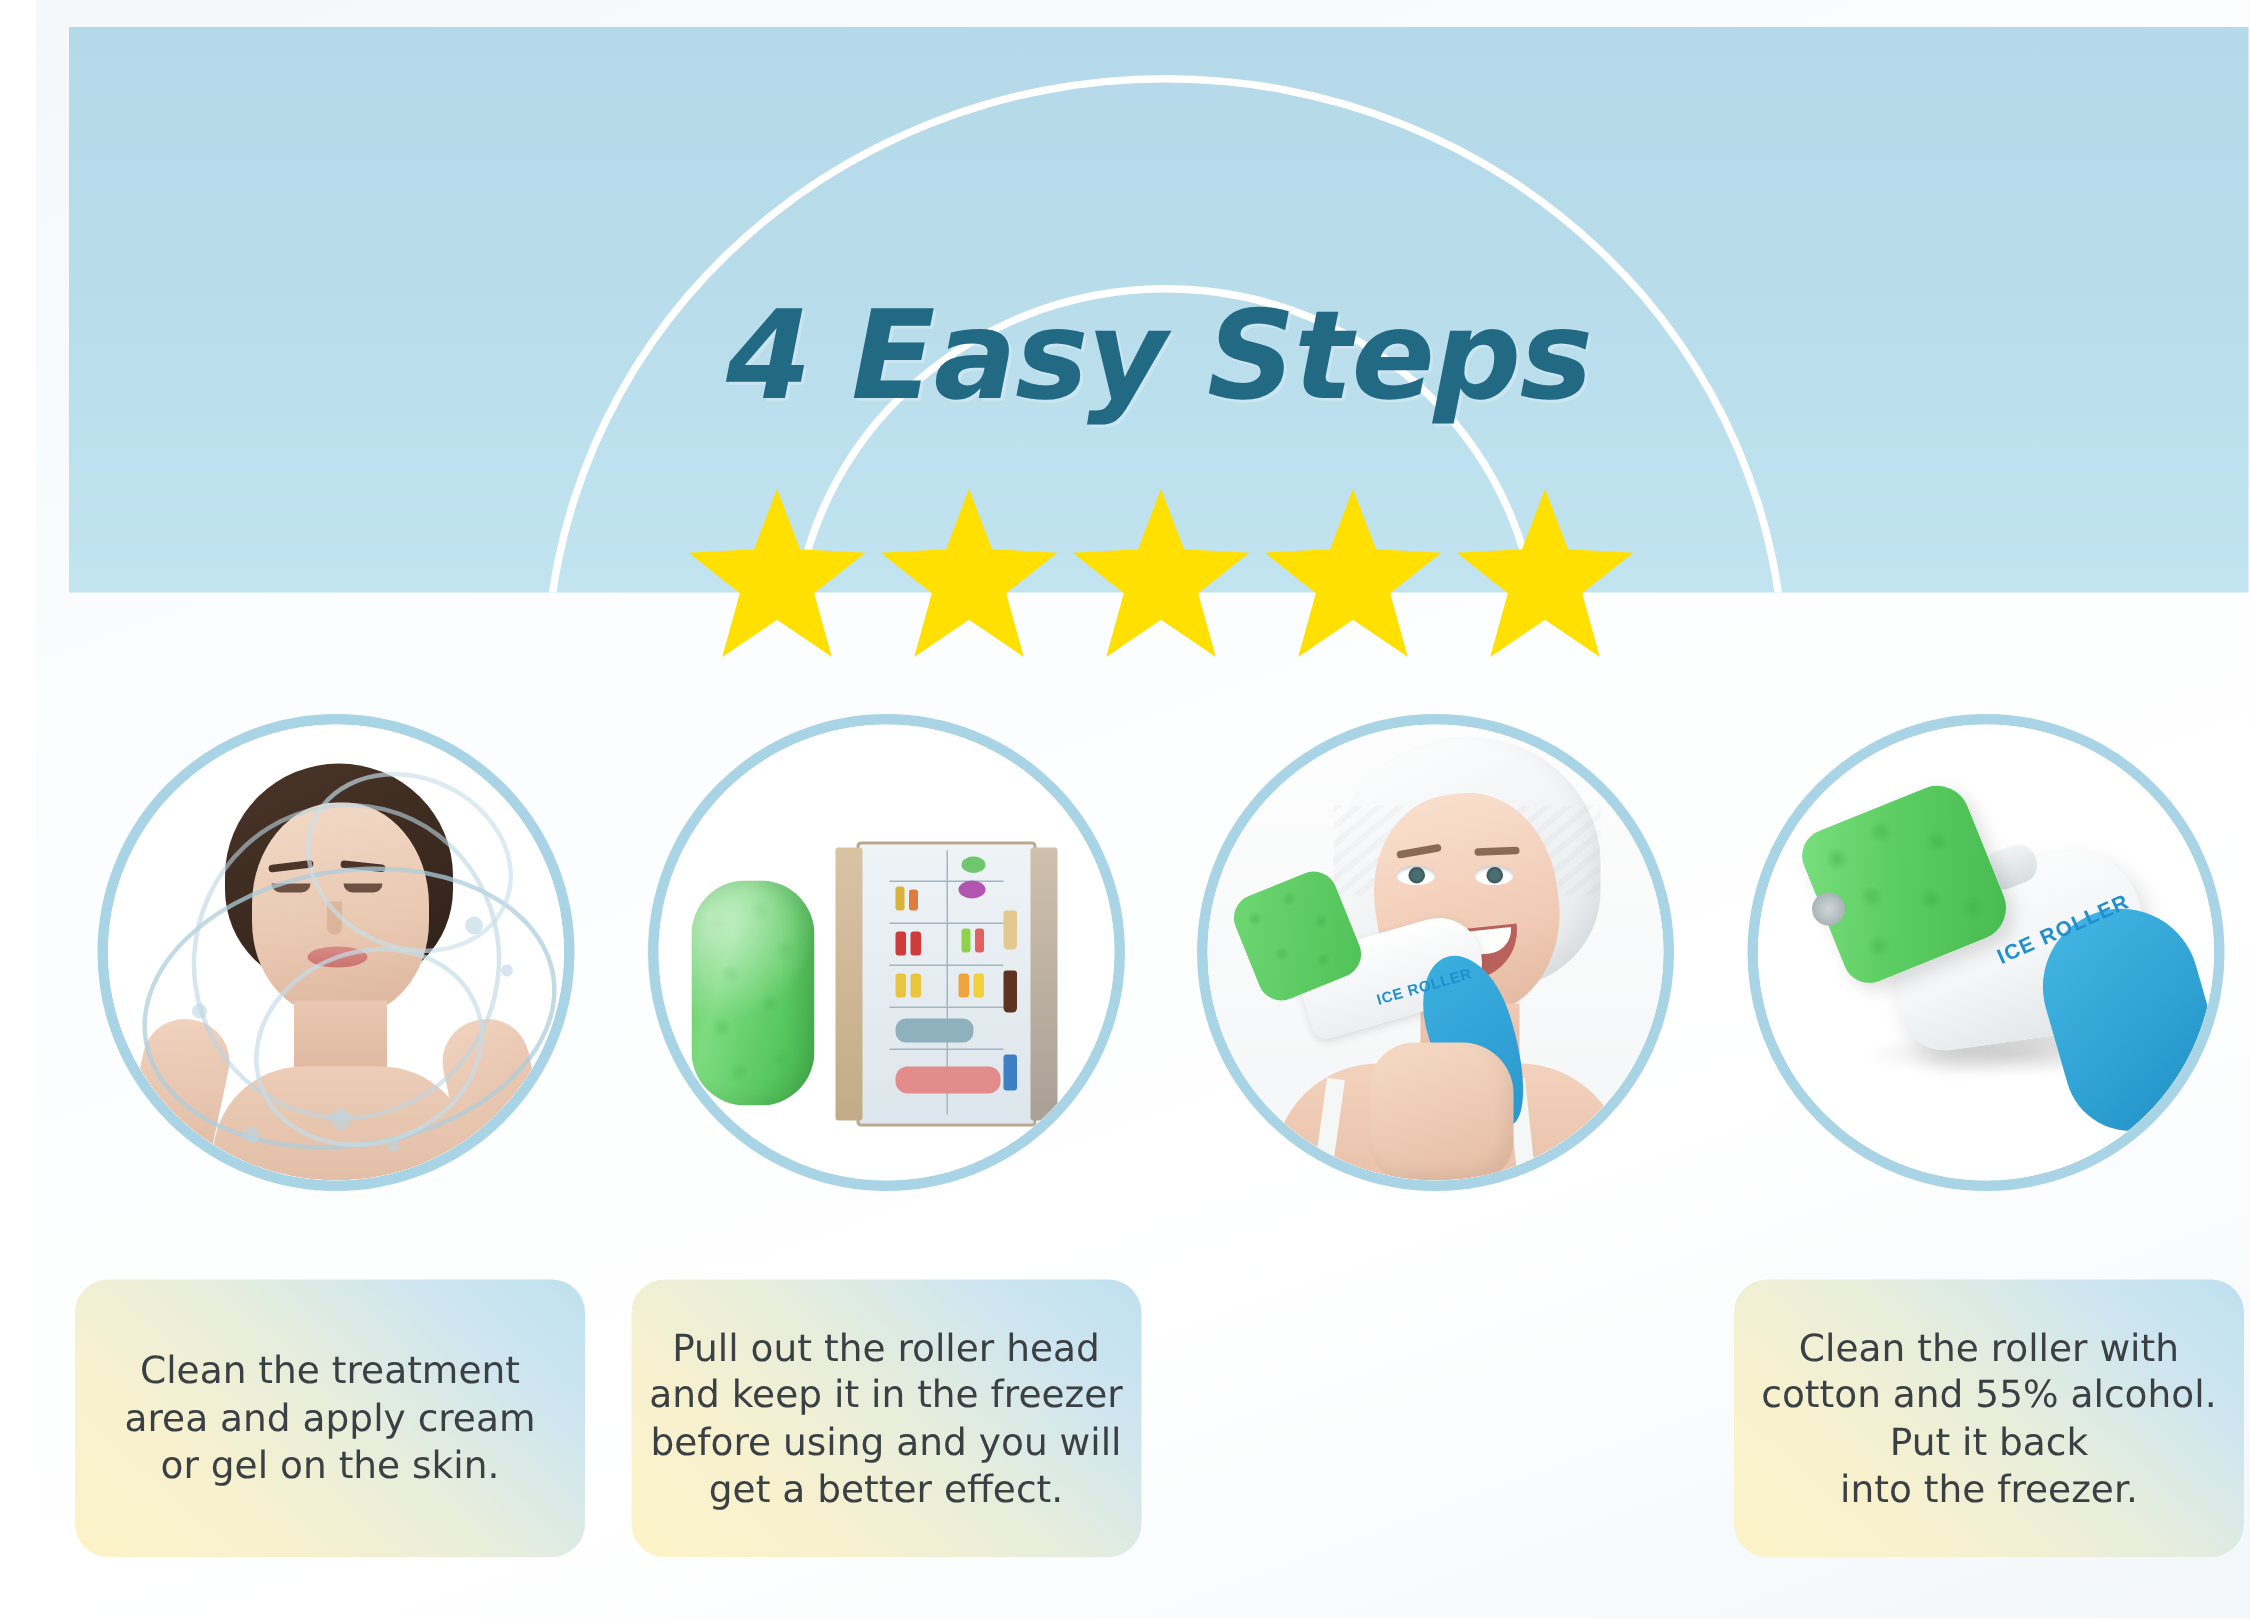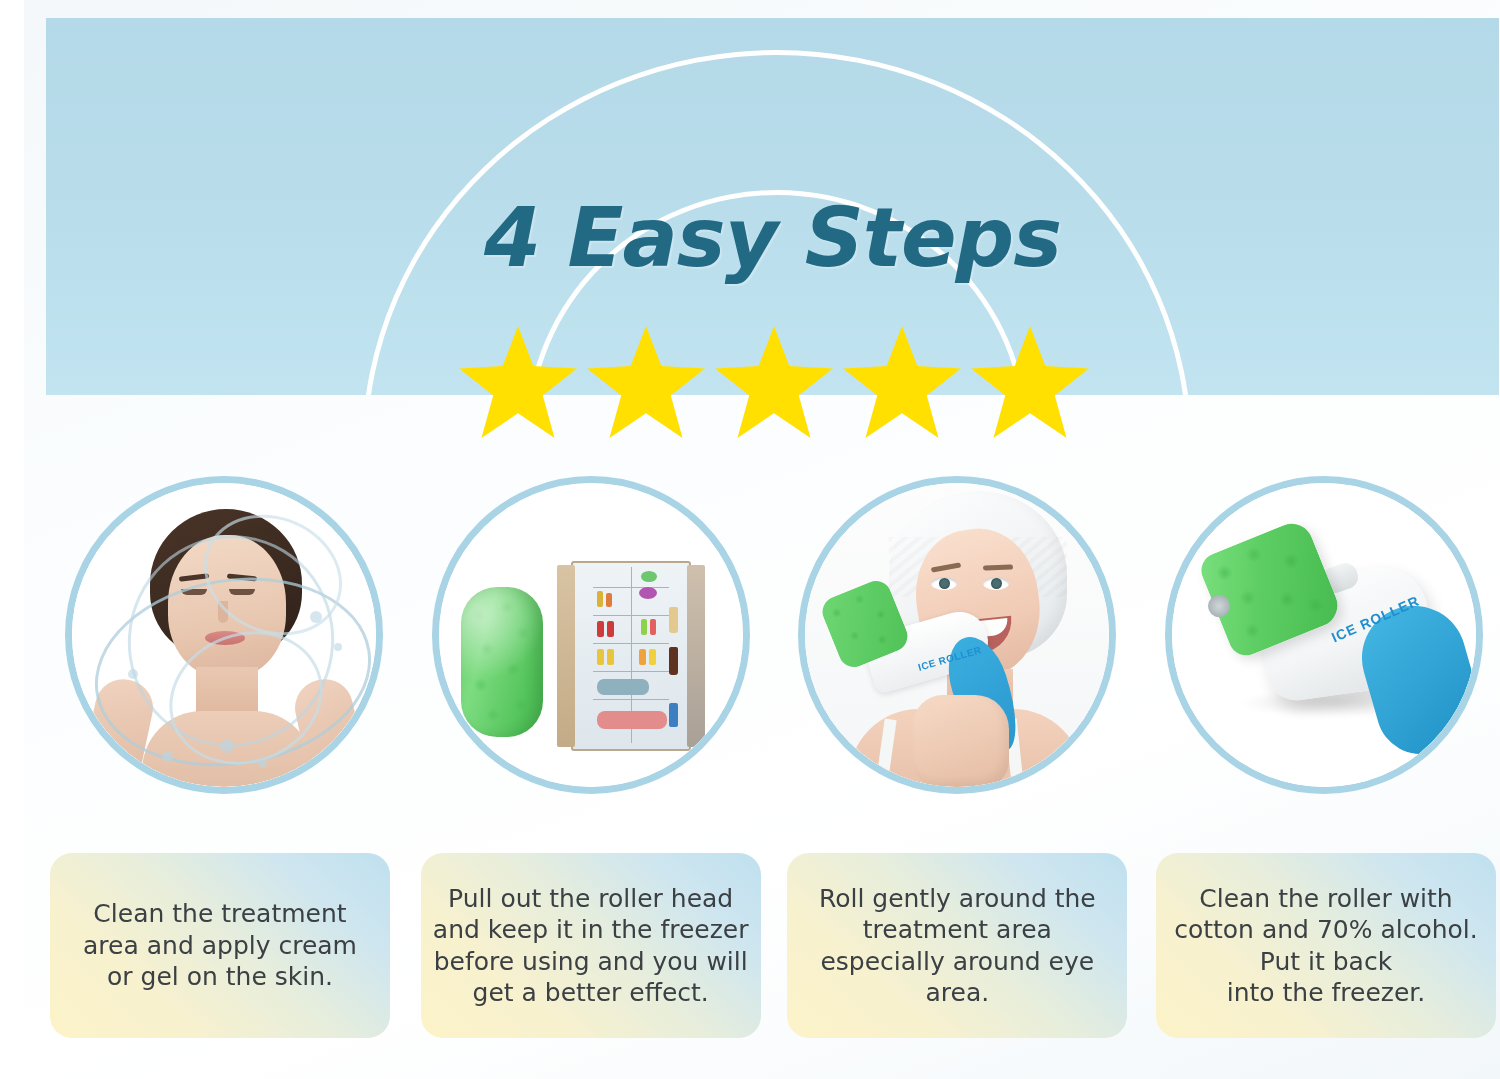--- a/index.html
+++ b/index.html
@@ -605,44 +605,38 @@
             <div class="w3-strap l"></div>
             <div class="w3-strap r"></div>
             <div class="w3-roller-body"></div>
             <div class="w3-roller-handle"></div>
             <div class="w3-roller-green"></div>
             <div class="w3-roller-logo">ICE ROLLER</div>
             <div class="w3-fist"></div>
           </div>
         </div>
       </div>
-      <div class="caption">
-        <div class="caption-text">Roll gently around the
-treatment area
-especially around eye
-area.</div>
-      </div>
     </div>
 
     <div class="step">
       <div class="circle-wrap">
         <div class="circle-inner">
           <div class="p4">
             <div class="p4-shadow"></div>
             <div class="p4-body"></div>
             <div class="p4-neck"></div>
             <div class="p4-handle"></div>
             <div class="p4-green"></div>
             <div class="p4-cap"></div>
             <div class="p4-logo">ICE ROLLER</div>
           </div>
         </div>
       </div>
       <div class="caption">
         <div class="caption-text">Clean the roller with
-cotton and 70% alcohol.
+cotton and 55% alcohol.
 Put it back
 into the freezer.</div>
       </div>
     </div>
 
   </div>
 </div>
 
 </body></html>

